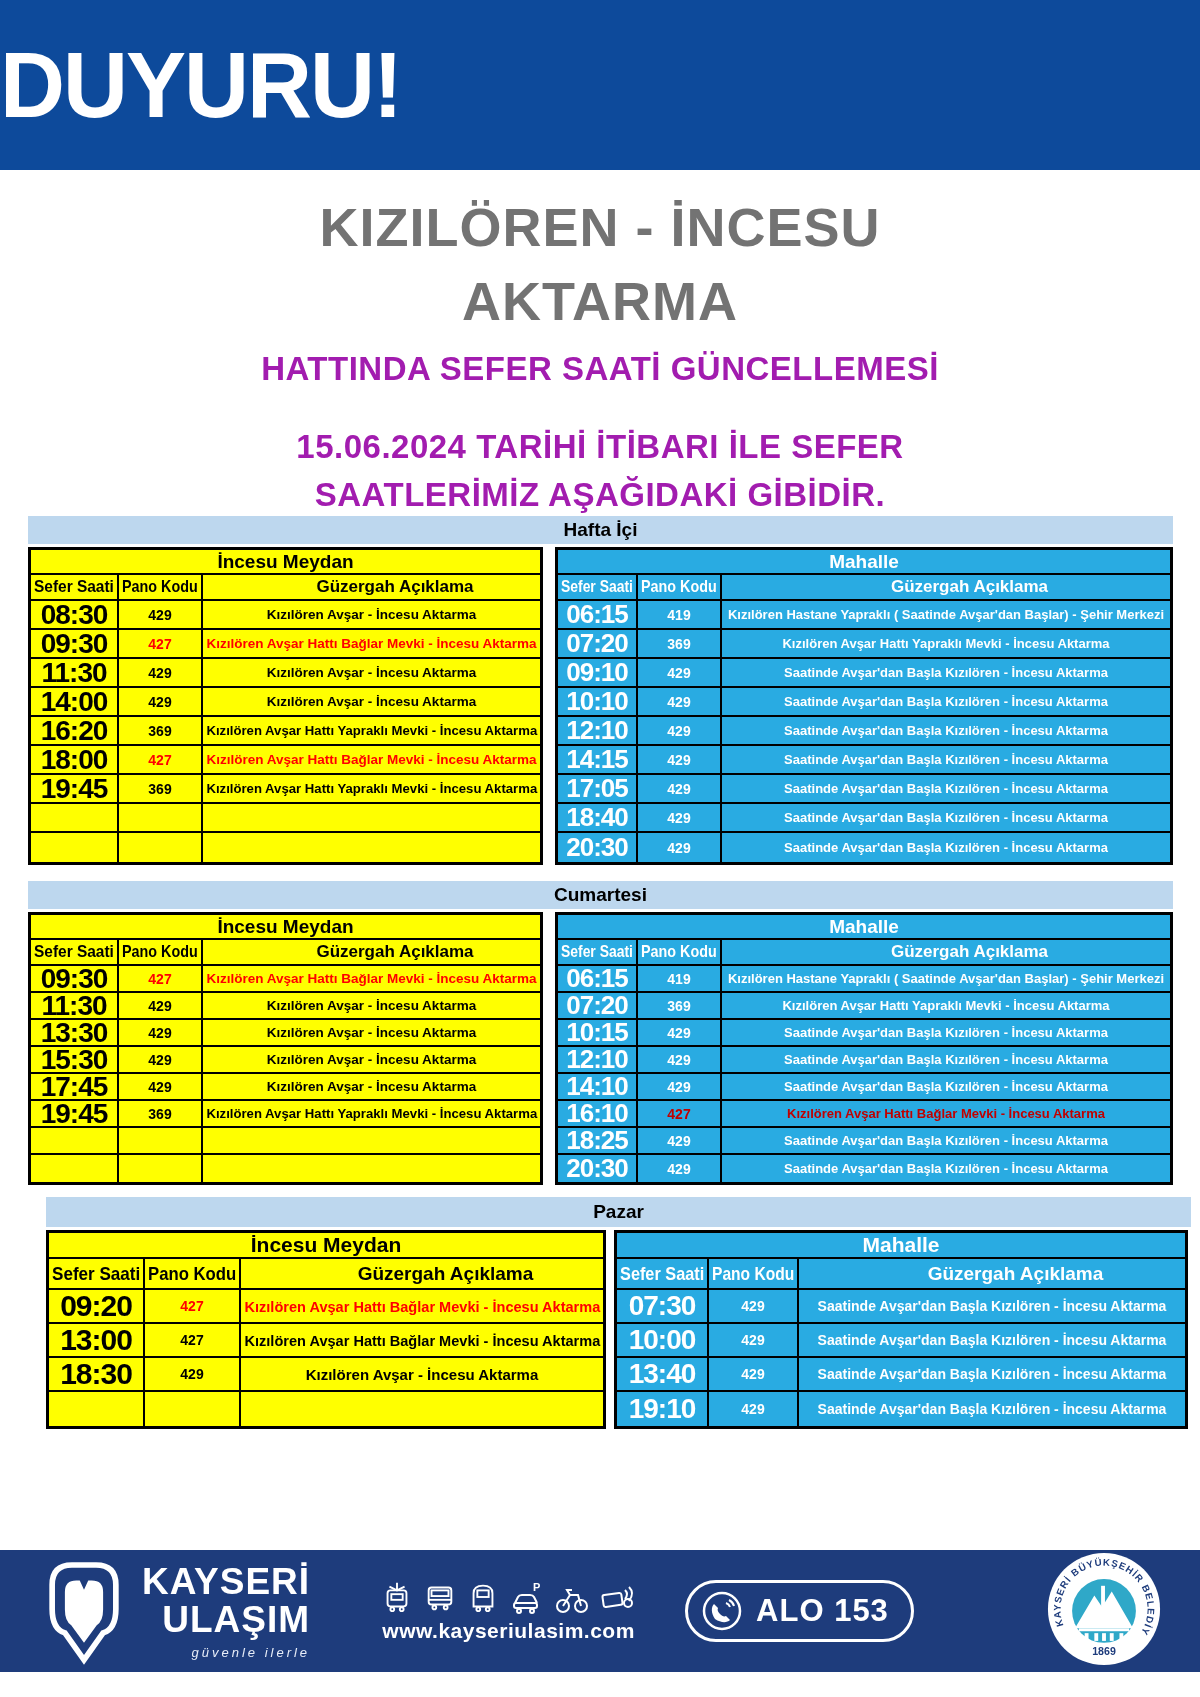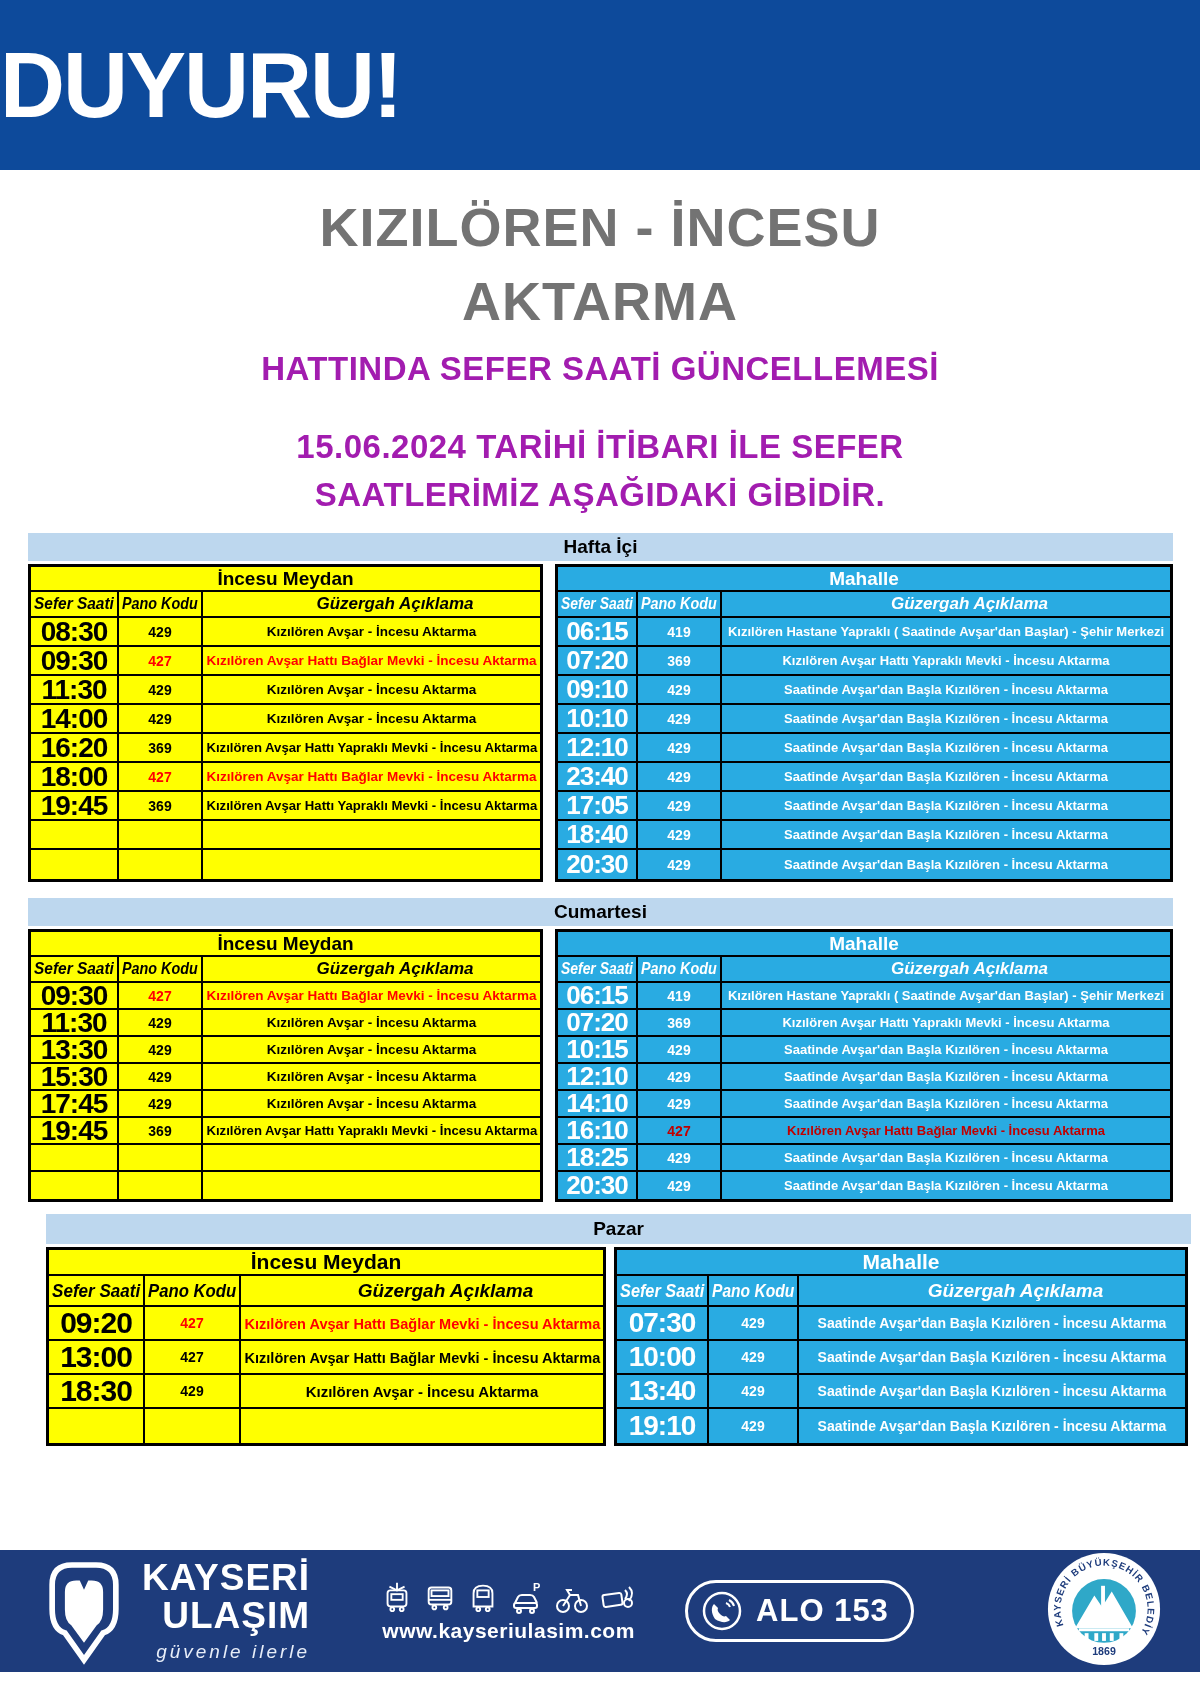--- a/index.html
+++ b/index.html
@@ -14,39 +14,39 @@
   
   .h-blue{color:#737373;font-size:54px;font-weight:bold;text-align:center;line-height:58px;letter-spacing:1px;}
   .h1{margin-top:28px;}
   .h2{margin-top:16px;}
   .h-black{color:#a21caf;font-size:33px;font-weight:bold;text-align:center;line-height:42px;letter-spacing:.5px;}
   .h3{margin-top:18px;}
   .h4{margin-top:36px;}
   .h5{margin-top:6px;}
   
   .section{margin-left:28px;width:1145px;}
-  .s1{margin-top:17px;}
+  .s1{}
   .s2{margin-top:16px;}
   .s3{margin-top:12px;margin-left:46px;}
   .sec-bar{height:28px;background:#bdd7ee;display:flex;align-items:center;justify-content:center;
            font-weight:bold;font-size:19px;color:#000;margin-bottom:3px;}
   .s3 .sec-bar{height:30px;}
   .tables{display:flex;gap:12px;align-items:flex-start;}
   .s3 .tables{gap:8px;}
   .ttable{border:3px solid #000;}
   .ttable.yellow{background:#ffff00;color:#000;}
   .ttable.cyan{background:#29abe2;color:#ffffff;}
   .s1 .yellow,.s2 .yellow{width:515px;}
   .s1 .cyan,.s2 .cyan{width:618px;}
   .s3 .yellow{width:560px;}
   .s3 .cyan{width:574px;}
   .ttitle{height:25px;border-bottom:2px solid #000;display:flex;align-items:center;justify-content:center;
           font-weight:bold;font-size:19px;}
   .s3 .ttitle{height:26px;font-size:21px;}
-  .thead{display:grid;height:26px;border-bottom:2px solid #000;font-weight:bold;font-size:17px;font-style:italic;}
+  .thead{display:grid;height:26px;border-bottom:2px solid #000;font-weight:bold;font-size:17px;}
   .s3 .thead{height:31px;font-size:19px;}
   .thead>div{display:flex;align-items:center;justify-content:center;border-right:2px solid #000;overflow:hidden;}
   .thead>div:last-child{border-right:none;padding-left:47px;}
   .trow{display:grid;border-bottom:2px solid #000;}
   .tbody .trow:last-child{border-bottom:none;}
   .s1 .trow{height:29px;}
   .s2 .trow{height:27px;}
   .s3 .trow{height:34px;}
   .s1 .yellow .thead,.s1 .yellow .trow,.s2 .yellow .thead,.s2 .yellow .trow{grid-template-columns:88px 84px 1fr;}
   .s1 .cyan .thead,.s1 .cyan .trow,.s2 .cyan .thead,.s2 .cyan .trow{grid-template-columns:80px 84px 1fr;}
@@ -67,21 +67,21 @@
   .s3 .cyan .cell.route{font-size:14px;}
   .trow.red .code,.trow.red .route{color:#ff0000;}
   .cyan .trow.red .code,.cyan .trow.red .route{color:#c00000;}
   .fit{display:inline-block;white-space:nowrap;}
   
   .footer{position:absolute;left:0;top:1550px;width:1200px;height:122px;background:#1e3c7c;
           display:flex;align-items:center;padding:0 38px;}
   .logo-block{display:flex;align-items:center;gap:12px;}
   .brand{display:flex;flex-direction:column;color:#fff;align-items:flex-end;}
   .brand-line{font-size:37px;font-weight:bold;letter-spacing:1px;line-height:38px;}
-  .tagline{font-size:19px;font-style:italic;letter-spacing:3px;margin-top:6px;align-self:flex-end;color:#e8eef9;}
+  .tagline{font-size:13px;font-style:italic;letter-spacing:3px;margin-top:6px;align-self:flex-end;color:#e8eef9;}
   .web-block{display:flex;flex-direction:column;align-items:center;margin-left:70px;}
   .icon-row{display:flex;gap:9px;align-items:flex-end;}
   .web-text{color:#fff;font-weight:bold;font-size:21px;margin-top:4px;letter-spacing:.5px;}
   .alo{margin-left:48px;border:3.5px solid #fff;border-radius:34px;height:62px;display:flex;align-items:center;
        padding:0 22px 0 12px;gap:12px;}
   .alo-text{color:#fff;font-weight:bold;font-size:31px;letter-spacing:1px;}
   .seal-wrap{margin-left:auto;}
 </style>
 </head>
 <body>
@@ -219,21 +219,21 @@
             </div>
           </div>
           <div class="trow">
             <div class="cell time">12:10</div>
             <div class="cell code">429</div>
             <div class="cell route">
               <span class="fit">Saatinde Avşar'dan Başla Kızılören - İncesu Aktarma</span>
             </div>
           </div>
           <div class="trow">
-            <div class="cell time">23:40</div>
+            <div class="cell time">14:15</div>
             <div class="cell code">429</div>
             <div class="cell route">
               <span class="fit">Saatinde Avşar'dan Başla Kızılören - İncesu Aktarma</span>
             </div>
           </div>
           <div class="trow">
             <div class="cell time">17:05</div>
             <div class="cell code">429</div>
             <div class="cell route">
               <span class="fit">Saatinde Avşar'dan Başla Kızılören - İncesu Aktarma</span>

